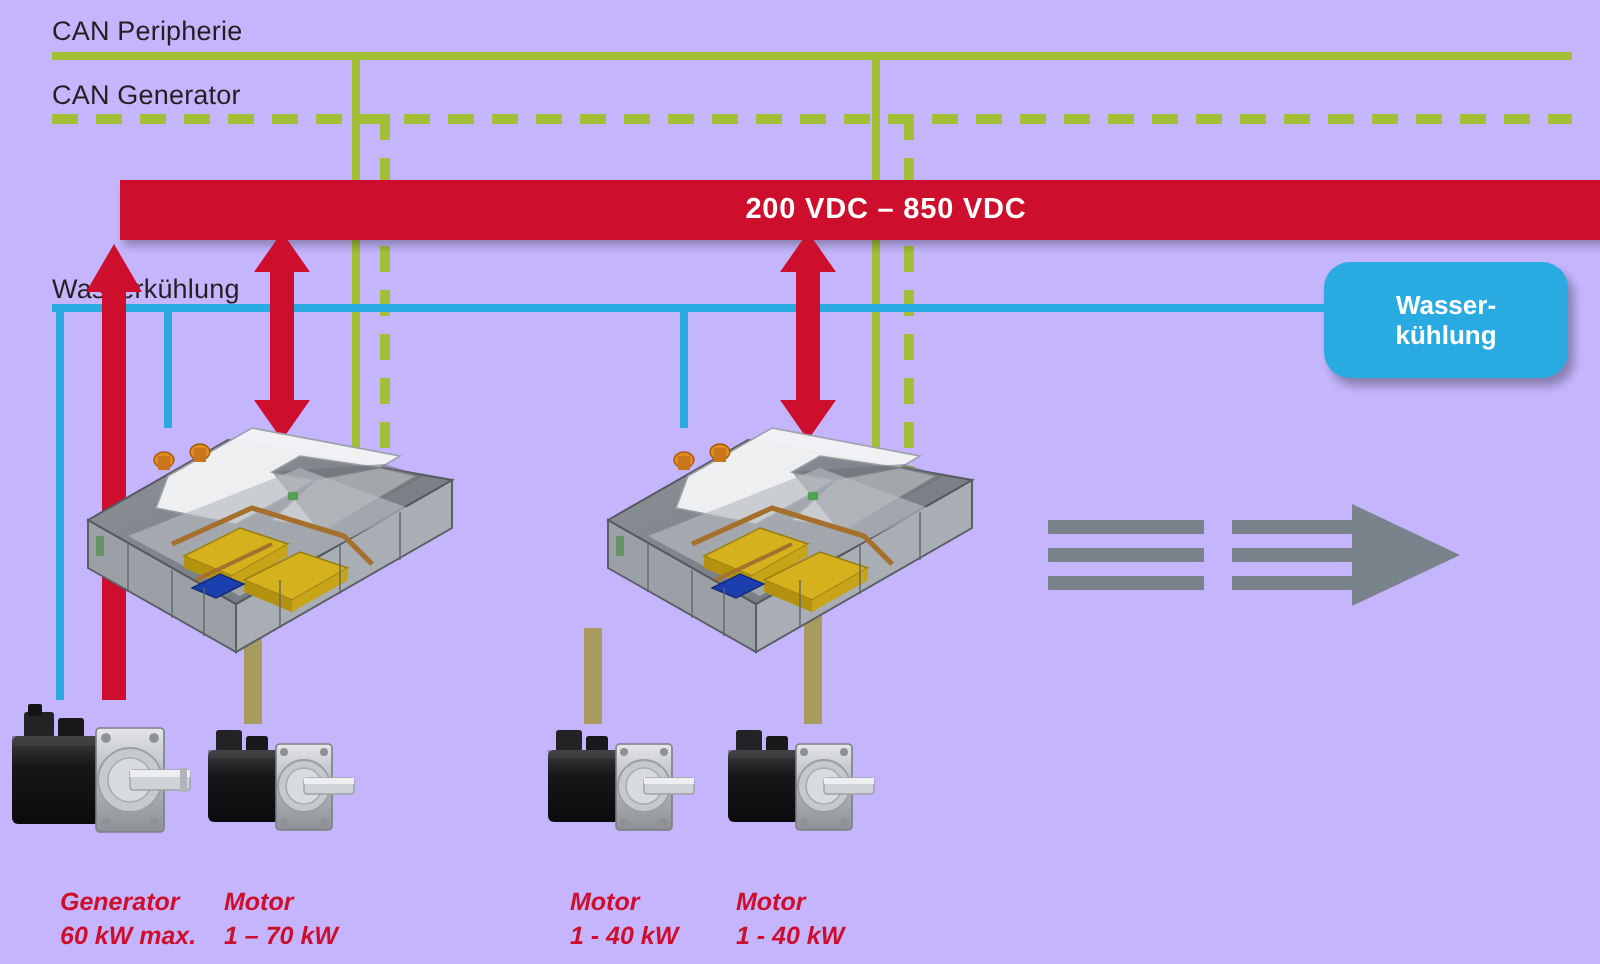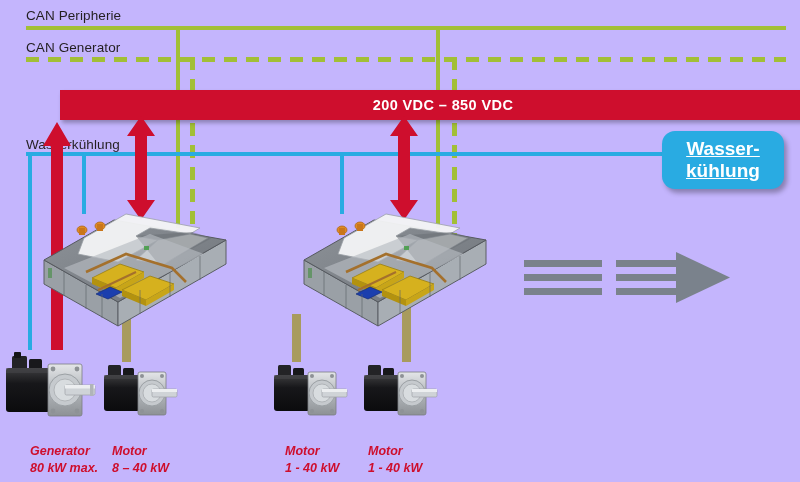--- a/index.html
+++ b/index.html
@@ -80,24 +80,23 @@
     border-radius: 13px;
     box-shadow: 3px 4px 5px rgba(0,0,0,0.3);
     display: flex;
     align-items: center;
     justify-content: center;
     text-align: center;
   }
   .water-box span {
     color: #ffffff;
     font-weight: bold;
-    font-size: 19px;
+    font-size: 13px;
     line-height: 1.18;
     display: block;
-    text-decoration: underline;
   }
 
   
   .vline-motor {
     background: #A89B5E;
     width: 9px;
   }
 
   
   .machine-label {
@@ -391,26 +390,26 @@
       <rect x="0" y="36" width="78" height="7"></rect>
       <rect x="92" y="8" width="68" height="7"></rect>
       <rect x="92" y="22" width="68" height="7"></rect>
       <rect x="92" y="36" width="68" height="7"></rect>
       <polygon points="152,0 152,51 206,25.5"></polygon>
     </g>
   </svg>
 
   <div class="abs machine-label" style="left:18px; top:443px;margin-left:12px;">
     <div>Generator</div>
-    <div>80 kW max.</div>
+    <div>60 kW max.</div>
   </div>
 
   <div class="abs machine-label" style="left:112px; top:443px;">
     <div>Motor</div>
-    <div>8 – 40 kW</div>
+    <div>1 – 70 kW</div>
   </div>
 
   <div class="abs machine-label" style="left:285px; top:443px;">
     <div>Motor</div>
     <div>1 - 40 kW</div>
   </div>
 
   <div class="abs machine-label" style="left:368px; top:443px;">
     <div>Motor</div>
     <div>1 - 40 kW</div>

